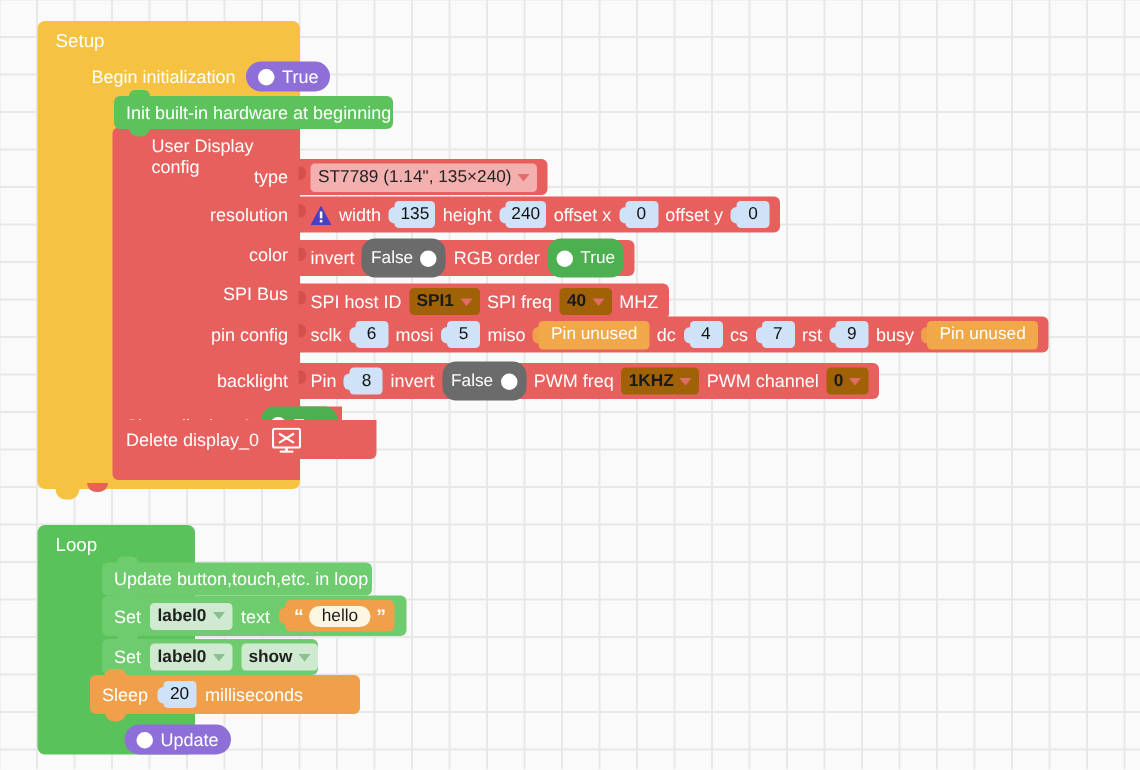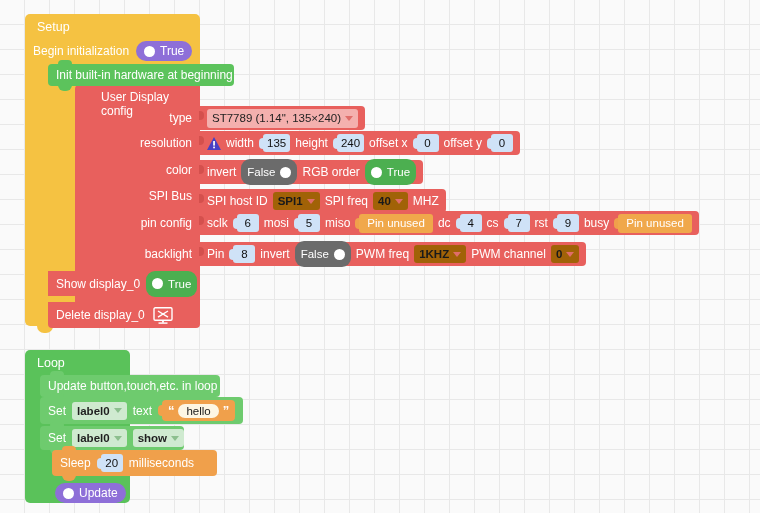--- a/index.html
+++ b/index.html
@@ -60,20 +60,21 @@
 
   
   .row {
     position: absolute;
     display: flex;
     align-items: center;
     border-radius: 4px;
     color: #fff;
     font-size: 12px;
     white-space: nowrap;
+    margin-left: 28px;
   }
 
   .statement {
     height: 22px;
     padding: 0 8px;
     border-radius: 4px;
   }
   .green  { background: #5cc35c; }
   .green2 { background: #6ecb6e; }
   .red    { background: #e8605d; }
@@ -414,21 +415,21 @@
   </div>
 
   <div class="row red" style="left:48px; top:271px; width:152px; height:25px; padding:0 8px; border-radius:0; z-index:3;">
     <span>Show display_0</span>
     <span class="toggle on" style="margin-left:6px;">
       <span class="knob"></span>
       <span>True</span>
     </span>
   </div>
 
-  <div class="row red" style="left:48px; top:302px; width:152px; height:26px; padding:0 8px; border-radius:0 0 4px 4px; z-index:3;">
+  <div class="row red" style="left:48px; top:280px; width:175px; height:26px; padding:0 8px; border-radius:0 0 4px 4px; z-index:3;">
     <span>Delete display_0</span>
     <span style="margin-left:8px; display:inline-flex;">
       <svg class="mon-icon" viewBox="0 0 20 17">
         <rect x="1" y="0.8" width="18" height="12.5" rx="1.2" fill="none" stroke="#ffffff" stroke-width="1.4"></rect>
         <line x1="5" y1="4" x2="15" y2="10.2" stroke="#ffffff" stroke-width="1.4"></line>
         <line x1="15" y1="4" x2="5" y2="10.2" stroke="#ffffff" stroke-width="1.4"></line>
         <rect x="9.1" y="13.3" width="1.8" height="2.4" fill="#ffffff"></rect>
         <rect x="5.5" y="15.4" width="9" height="1.4" fill="#ffffff"></rect>
       </svg>
     </span>
@@ -466,21 +467,21 @@
     <span class="dropdown-green">
       <span>label0</span>
       <span class="caret"></span>
     </span>
     <span class="dropdown-green">
       <span>show</span>
       <span class="caret"></span>
     </span>
   </div>
 
-  <div class="row orange notch" style="left:52px; top:450px; width:165px; height:26px; padding:0 8px; gap:6px; z-index:3;">
+  <div class="row orange notch" style="left:32px; top:450px; width:180px; height:26px; padding:0 8px; gap:6px; z-index:3;">
     <span>Sleep</span>
     <span class="field-wrap">
       <span class="plug"></span>
       <span class="num">20</span>
     </span>
     <span>milliseconds</span>
   </div>
 
   <div class="row" style="left:55px; top:483px; height:20px; z-index:3;">
     <span class="toggle purple">

